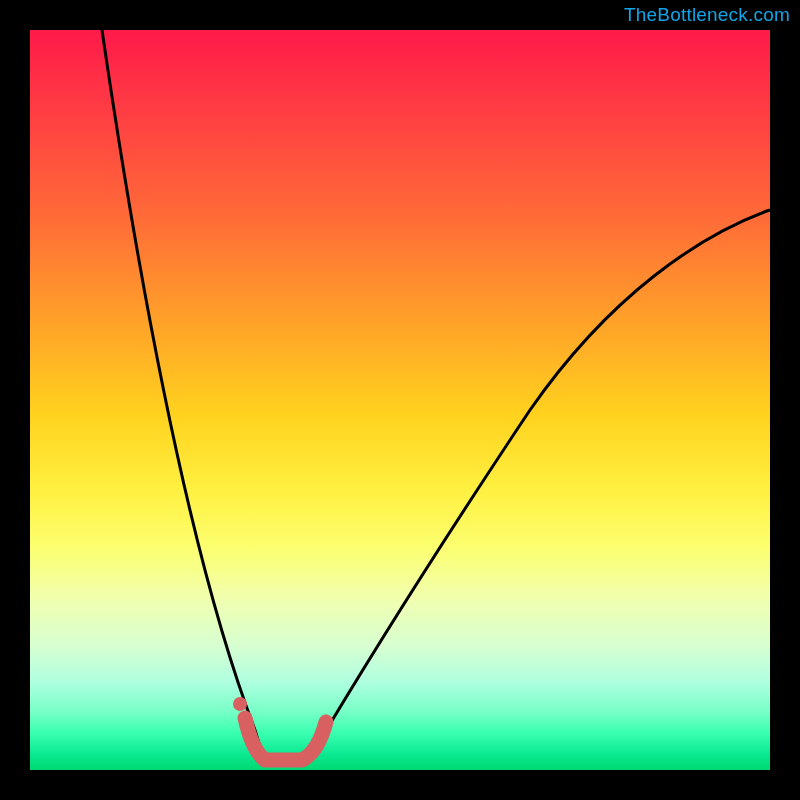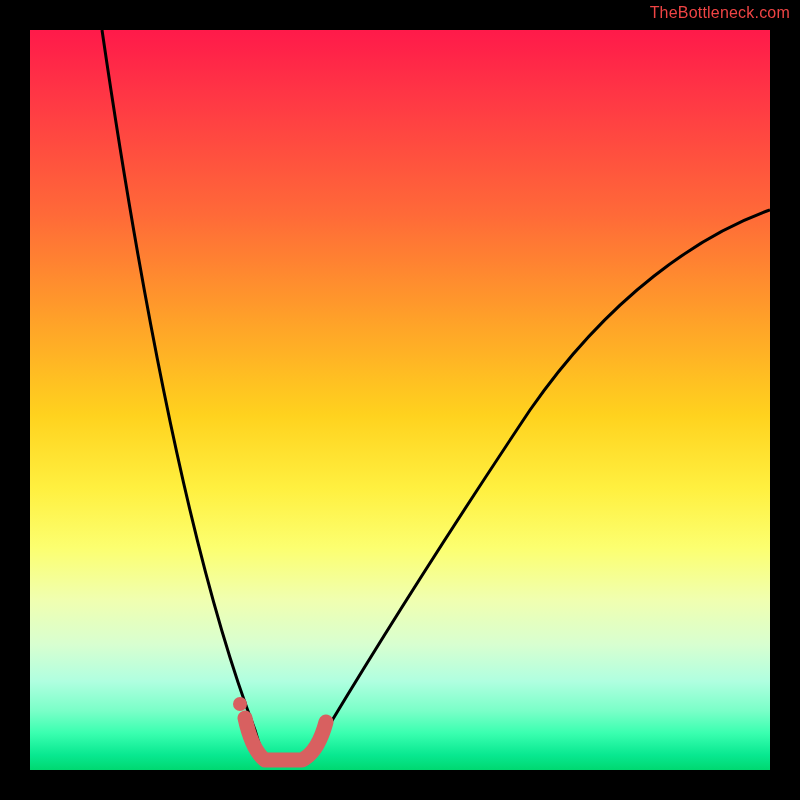--- a/index.html
+++ b/index.html
@@ -32,22 +32,22 @@
       #7affc8 92%,
       #3affb0 95%,
       #08e890 98%,
       #00d870 100%
     );
   }
   .watermark {
     position: absolute;
     top: 4px;
     right: 10px;
-    color: #ef4444;
-    font-size: 16px;
+    color: #0ea5e9;
+    font-size: 19px;
     font-weight: 500;
     letter-spacing: 0.2px;
   }
   svg.curves {
     position: absolute;
     left: 0;
     top: 0;
     width: 740px;
     height: 740px;
   }

